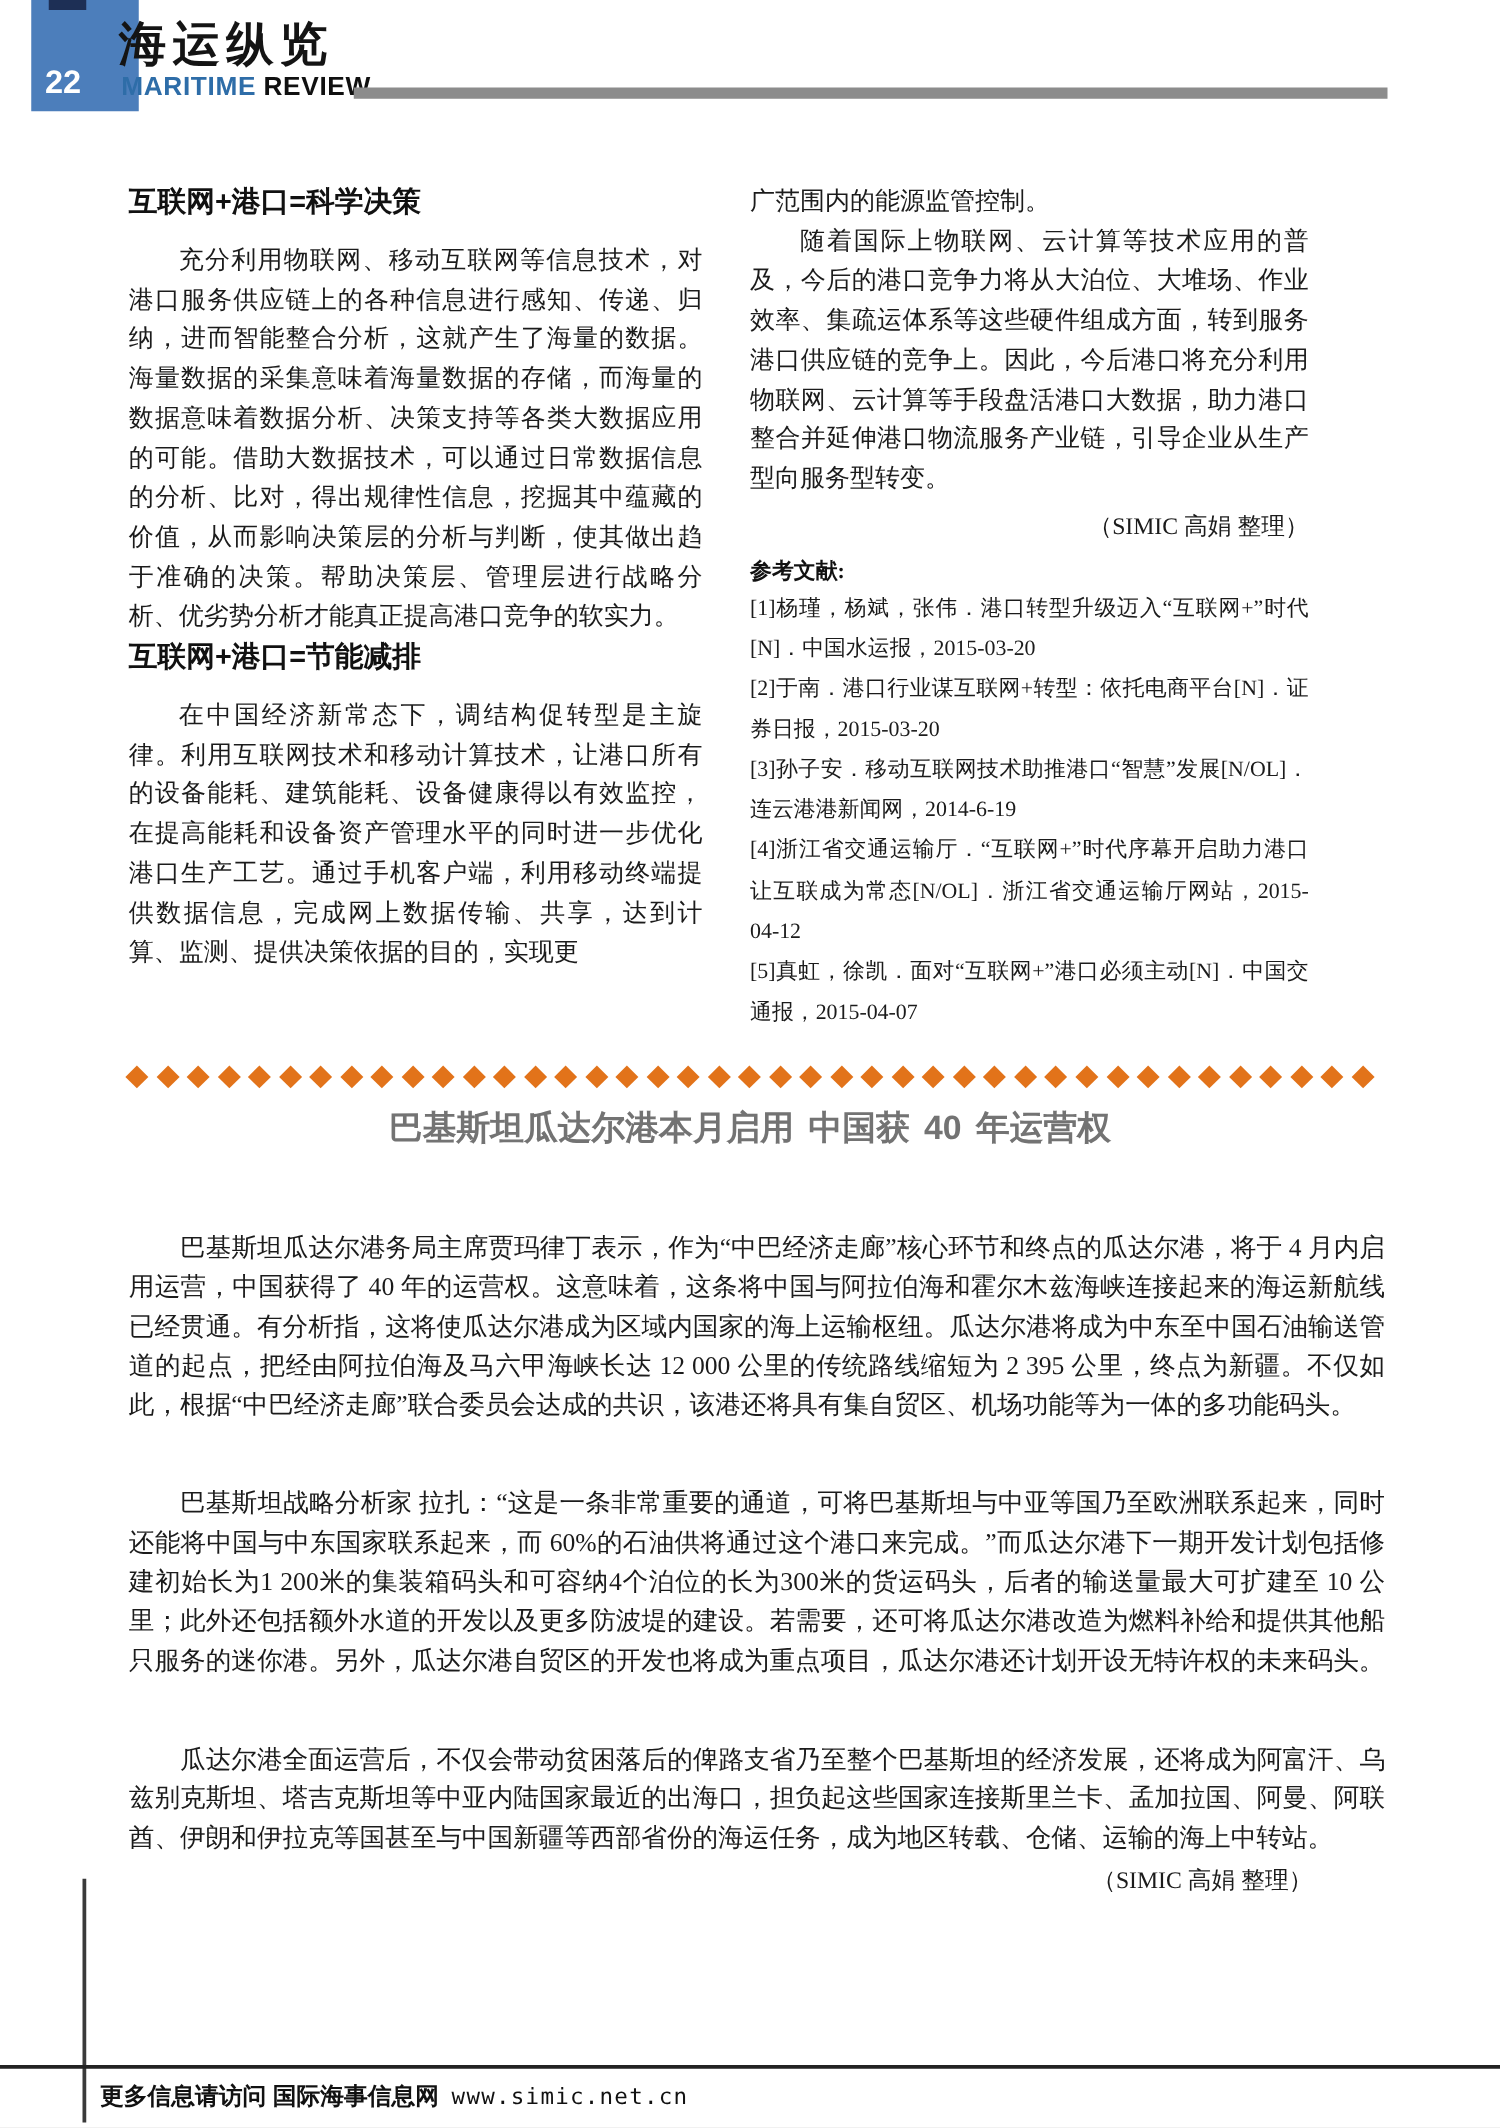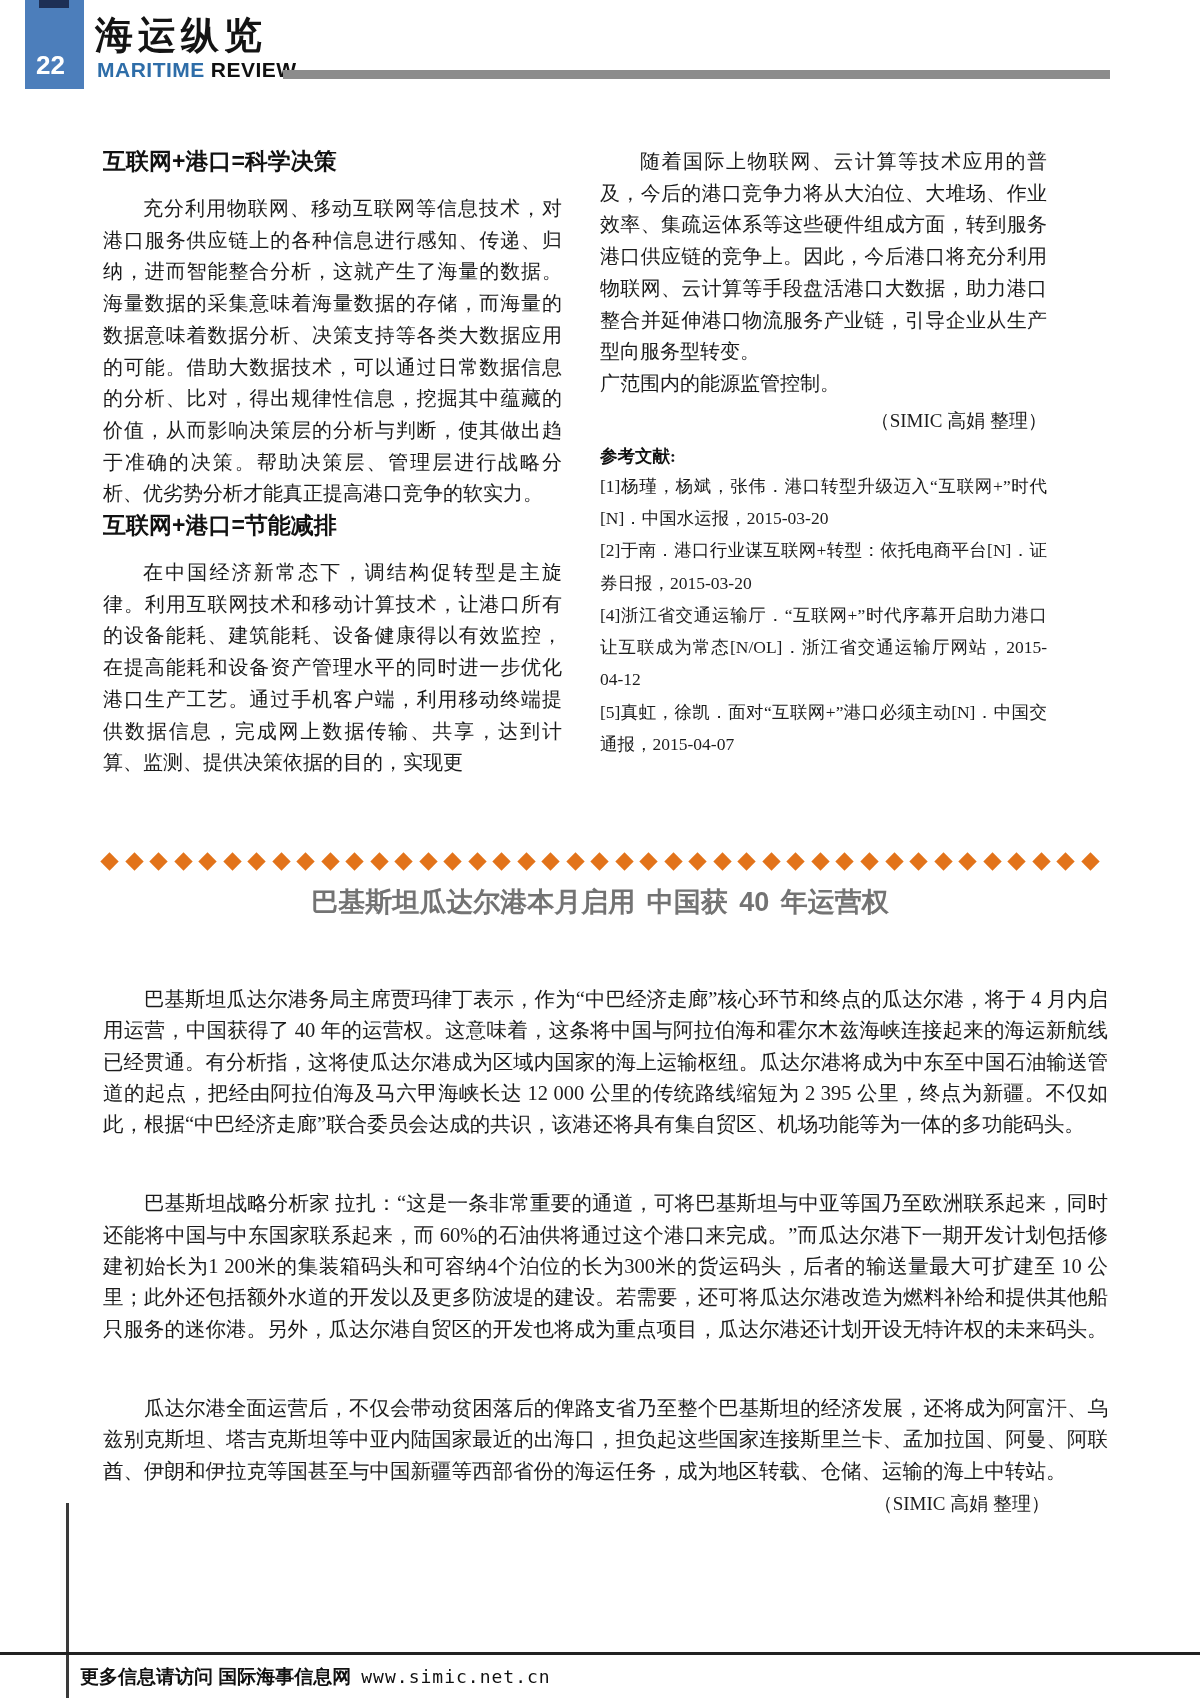--- a/index.html
+++ b/index.html
@@ -2,21 +2,21 @@
 <html><head>
 <meta charset="utf-8">
 <style>
   html,body{margin:0;padding:0;background:#e8e8e8;}
   .page{
     position:relative;width:1200px;height:1702px;background:#ffffff;
     margin:0 auto;overflow:hidden;
     font-family:"Liberation Serif","DejaVu Serif",serif;color:#1b1b1b;
   }
   
-  .pagenum-box{position:absolute;left:25px;top:0;width:59px;height:89px;background:#4c7ebb;}
+  .pagenum-box{position:absolute;left:25px;top:0;width:59px;height:89px;background:#4c7ebb;padding-left:27px;}
   .pagenum-tab{position:absolute;left:14px;top:0;width:30px;height:8px;background:#1d2f55;}
   .pagenum{position:absolute;left:11px;bottom:8px;color:#ffffff;
     font-family:"Liberation Sans","DejaVu Sans",sans-serif;font-size:26px;font-weight:bold;}
   .title-cn{position:absolute;left:95px;top:10px;
     font-family:"Liberation Sans","DejaVu Sans",sans-serif;
     font-size:38px;font-weight:600;letter-spacing:5px;color:#141414;}
   .title-en{position:absolute;left:97px;top:58px;
     font-family:"Liberation Sans","DejaVu Sans",sans-serif;
     font-size:21px;font-weight:bold;letter-spacing:0.5px;}
   .en-blue{color:#2e6da8;}
@@ -75,26 +75,27 @@
   <div class="header-rule"></div>
 
   <div class="col-left">
     <h3 class="subhead">互联网+港口=科学决策</h3>
     <p class="body-p">充分利用物联网、移动互联网等信息技术，对港口服务供应链上的各种信息进行感知、传递、归纳，进而智能整合分析，这就产生了海量的数据。海量数据的采集意味着海量数据的存储，而海量的数据意味着数据分析、决策支持等各类大数据应用的可能。借助大数据技术，可以通过日常数据信息的分析、比对，得出规律性信息，挖掘其中蕴藏的价值，从而影响决策层的分析与判断，使其做出趋于准确的决策。帮助决策层、管理层进行战略分析、优劣势分析才能真正提高港口竞争的软实力。</p>
     <h3 class="subhead second">互联网+港口=节能减排</h3>
     <p class="body-p">在中国经济新常态下，调结构促转型是主旋律。利用互联网技术和移动计算技术，让港口所有的设备能耗、建筑能耗、设备健康得以有效监控，在提高能耗和设备资产管理水平的同时进一步优化港口生产工艺。通过手机客户端，利用移动终端提供数据信息，完成网上数据传输、共享，达到计算、监测、提供决策依据的目的，实现更</p>
   </div>
 
   <div class="col-right">
+    <p class="body-p no-indent">广范围内的能源监管控制。</p>
     <p class="body-p">随着国际上物联网、云计算等技术应用的普及，今后的港口竞争力将从大泊位、大堆场、作业效率、集疏运体系等这些硬件组成方面，转到服务港口供应链的竞争上。因此，今后港口将充分利用物联网、云计算等手段盘活港口大数据，助力港口整合并延伸港口物流服务产业链，引导企业从生产型向服务型转变。</p>
-    <p class="body-p no-indent">广范围内的能源监管控制。</p>
     <p class="attribution">（SIMIC 高娟 整理）</p>
     <p class="ref-heading">参考文献:</p>
     <p class="ref-item">[1]杨瑾，杨斌，张伟．港口转型升级迈入“互联网+”时代[N]．中国水运报，2015-03-20</p>
     <p class="ref-item">[2]于南．港口行业谋互联网+转型：依托电商平台[N]．证券日报，2015-03-20</p>
+    <p class="ref-item">[3]孙子安．移动互联网技术助推港口“智慧”发展[N/OL]．连云港港新闻网，2014-6-19</p>
     <p class="ref-item">[4]浙江省交通运输厅．“互联网+”时代序幕开启助力港口让互联成为常态[N/OL]．浙江省交通运输厅网站，2015-04-12</p>
     <p class="ref-item">[5]真虹，徐凯．面对“互联网+”港口必须主动[N]．中国交通报，2015-04-07</p>
   </div>
 
   <div class="diamond-row" id="diamond-row">
       <div class="diamond"></div>
       <div class="diamond"></div>
       <div class="diamond"></div>
       <div class="diamond"></div>
       <div class="diamond"></div>

